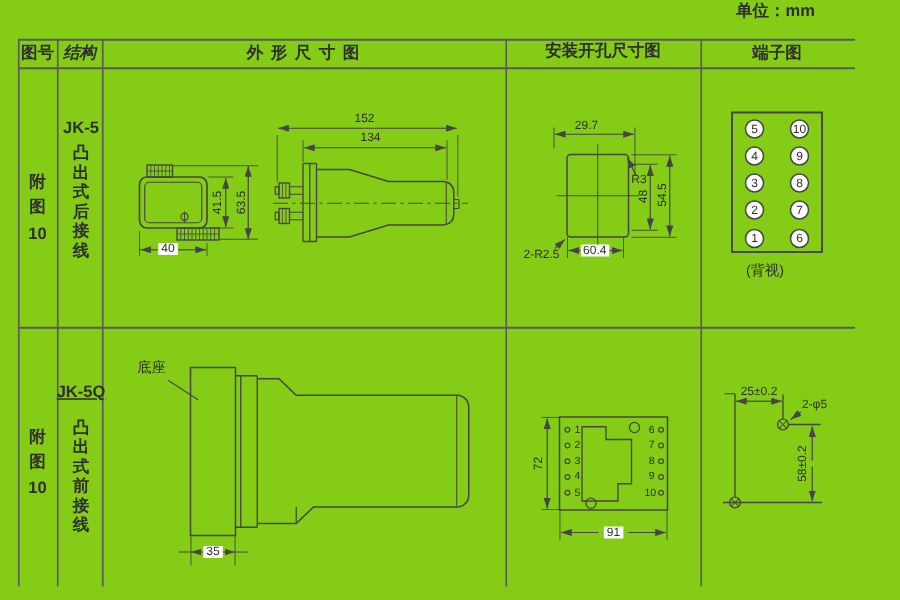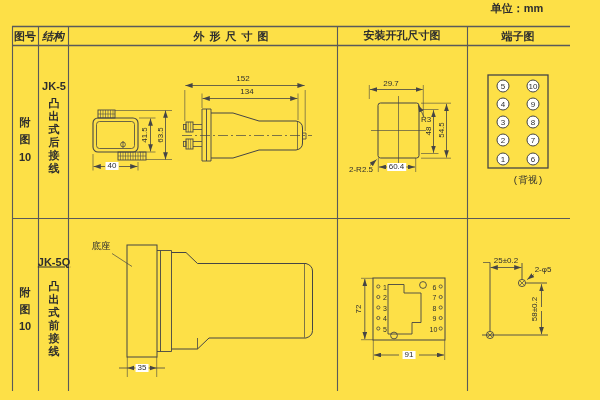--- a/index.html
+++ b/index.html
@@ -1,24 +1,24 @@
 <!DOCTYPE html>
 <html><head>
 <meta charset="utf-8">
 <style>
   html,body{margin:0;padding:0;background:#fff;}
-  .page{position:relative;width:600px;height:400px;background:#fde047;overflow:hidden;
+  .page{position:relative;width:600px;height:400px;background:#84cc16;overflow:hidden;
         font-family:"Liberation Sans","DejaVu Sans",sans-serif;color:#2e2e2e;}
   svg.art{position:absolute;left:0;top:0;}
   .lbl{position:absolute;transform:translate(-50%,-50%);font-size:8px;line-height:1;
        white-space:nowrap;color:#2e2e2e;}
   .rot{transform:translate(-50%,-50%) rotate(-90deg);}
   .bg{background:#ffffff;padding:0 2px;}
   .hdr{font-size:11px;font-weight:bold;}
-  .sp{letter-spacing:5px;text-indent:5px;margin-left:29px;}
+  .sp{letter-spacing:5px;text-indent:5px;}
   .cn{font-size:11px;font-weight:bold;}
   .cap{font-size:9.5px;}
   .sm{font-size:7px;}
   .circ{position:absolute;width:13px;height:13px;border:1.2px solid #454545;border-radius:50%;
         font-size:8px;line-height:11px;text-align:center;transform:translate(-50%,-50%);
         box-sizing:border-box;background:#fff;}
 </style>
 </head>
 <body>
 
@@ -192,21 +192,21 @@
   <span class="circ" style="left:503px;top:85.5px;">5</span>
   <span class="circ" style="left:503px;top:103.8px;">4</span>
   <span class="circ" style="left:503px;top:122.1px;">3</span>
   <span class="circ" style="left:503px;top:140.4px;">2</span>
   <span class="circ" style="left:503px;top:158.7px;">1</span>
   <span class="circ" style="left:533px;top:85.5px;">10</span>
   <span class="circ" style="left:533px;top:103.8px;">9</span>
   <span class="circ" style="left:533px;top:122.1px;">8</span>
   <span class="circ" style="left:533px;top:140.4px;">7</span>
   <span class="circ" style="left:533px;top:158.7px;">6</span>
-  <span class="lbl cap" style="left:528px;top:180.5px;font-family:Liberation Mono, monospace;">(背视)</span>
+  <span class="lbl cap" style="left:510px;top:180.5px;">(背视)</span>
 
   <span class="lbl cn" style="left:25px;top:292px;">附</span>
   <span class="lbl cn" style="left:25px;top:309px;">图</span>
   <span class="lbl cn" style="left:25px;top:326px;">10</span>
   <span class="lbl cn" style="left:54px;top:262px;text-decoration:underline;">JK-5Q</span>
   <span class="lbl cn" style="left:54px;top:286px;">凸</span>
   <span class="lbl cn" style="left:54px;top:299px;">出</span>
   <span class="lbl cn" style="left:54px;top:312px;">式</span>
   <span class="lbl cn" style="left:54px;top:325px;">前</span>
   <span class="lbl cn" style="left:54px;top:338px;">接</span>

